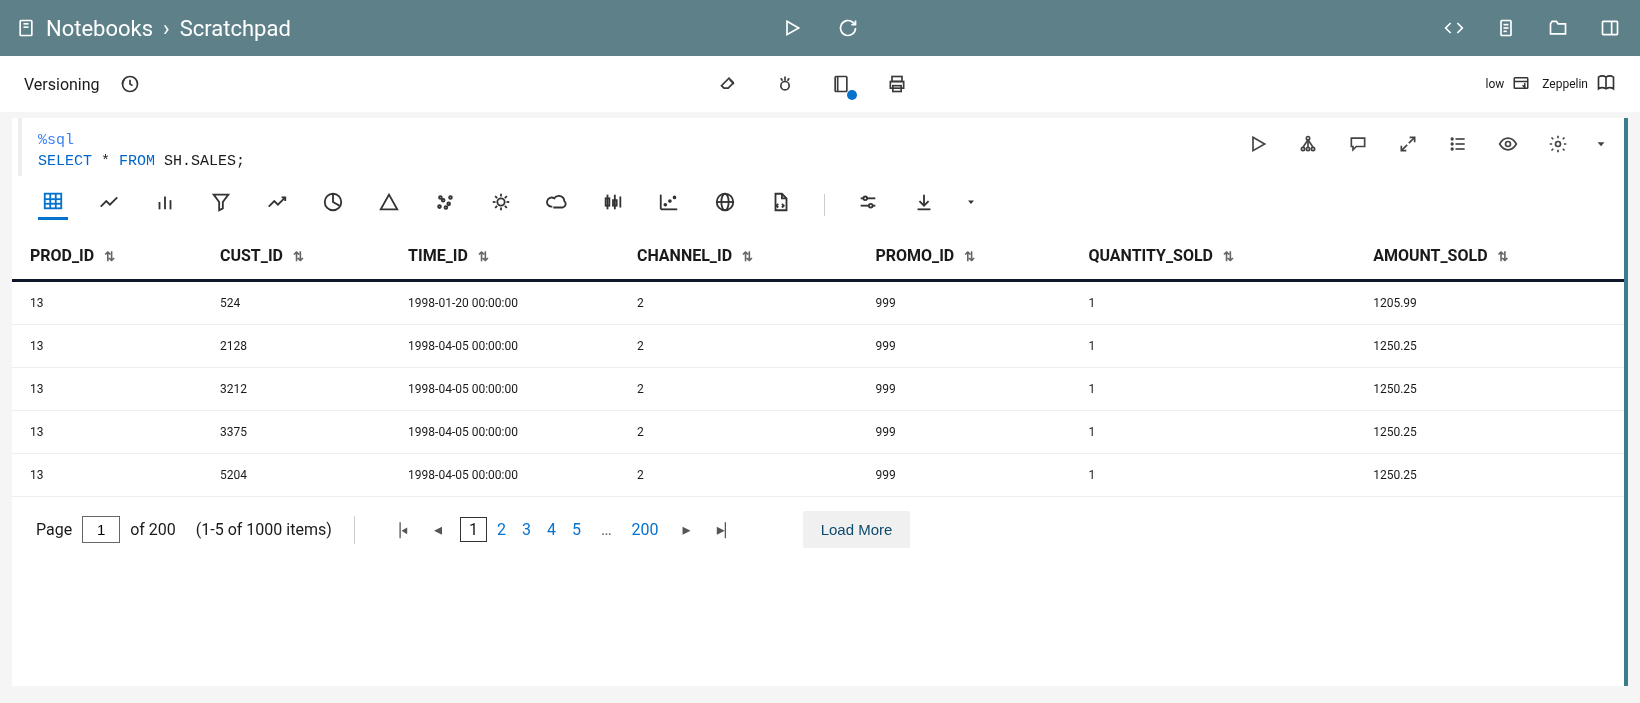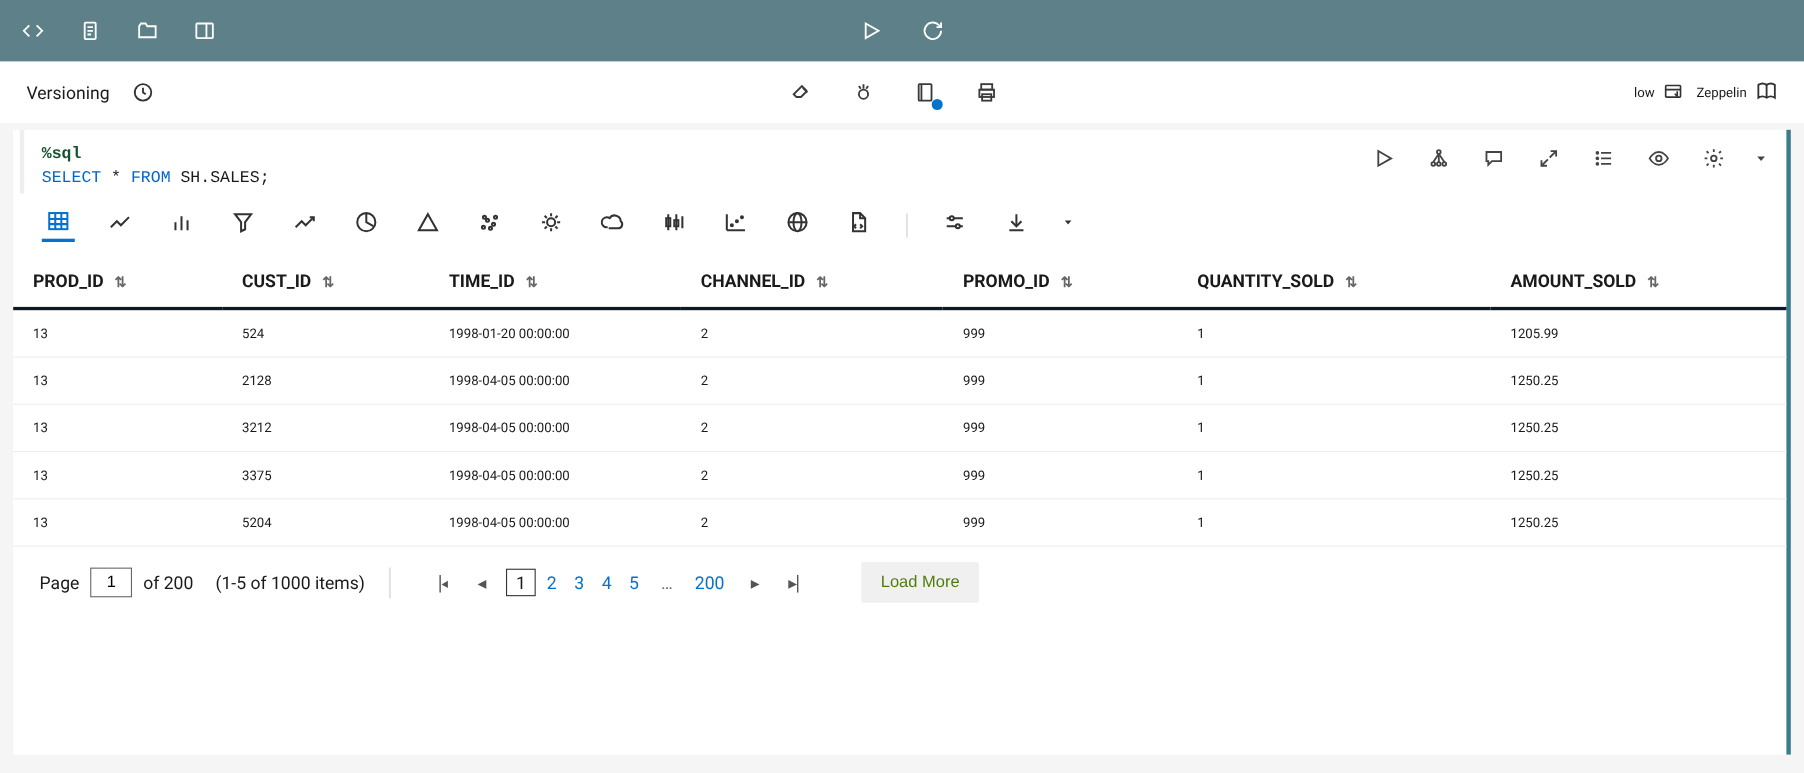--- a/index.html
+++ b/index.html
@@ -97,21 +97,21 @@
       display: flex;
       justify-content: space-between;
       align-items: flex-start;
     }
     .code-block {
       font-family: "Courier New", monospace;
       font-size: 15px;
       line-height: 1.4;
       white-space: pre;
     }
-    .sql-magic { color: #14532d; font-weight: bold; }
+    .sql-magic { color: #3b82f6; }
     .sql-kw { color: #0066cc; }
     .sql-table { }
     .cell-actions {
       display: flex;
       gap: 22px;
       align-items: center;
     }
     .cell-actions .icon-btn { color: #444; }
     .viz-toolbar {
       display: flex;
@@ -193,33 +193,45 @@
       border: 1px solid #333;
       padding: 2px 8px;
     }
     .page-ellipsis { color: #666; padding: 0 4px; }
     .page-nav {
       cursor: pointer;
       color: #555;
       padding: 0 8px;
     }
     .load-more {
-      margin-left: 24px;
+      margin-left: 44px;
       background: #f0f0f0;
-      color: #4d7c0f;
+      color: #0c4a6e;
       border: none;
       padding: 10px 18px;
       font-size: 15px;
       border-radius: 2px;
     }
   </style>
 </head>
 <body>
 
 <div class="top-bar">
+  <div class="breadcrumb">
+    <span class="breadcrumb-icon">
+      <svg viewBox="0 0 24 24" fill="none" stroke="currentColor" stroke-width="2">
+          <rect x="5" y="3" width="14" height="18" rx="1"></rect>
+          <line x1="9" y1="7" x2="15" y2="7"></line>
+          <line x1="9" y1="11" x2="15" y2="11"></line>
+        </svg>
+    </span>
+    <span>Notebooks</span>
+    <span>›</span>
+    <span>Scratchpad</span>
+  </div>
   <div class="top-mid-icons">
     <span class="icon-btn">
       <svg viewBox="0 0 24 24" fill="none" stroke="currentColor" stroke-width="2">
           <polygon points="6 4 20 12 6 20 6 4"></polygon>
         </svg>
     </span>
     <span class="icon-btn">
       <svg viewBox="0 0 24 24" fill="none" stroke="currentColor" stroke-width="2">
           <path d="M21 12a9 9 0 1 1-3-6.7L21 8"></path>
           <polyline points="21 3 21 8 16 8"></polyline>

